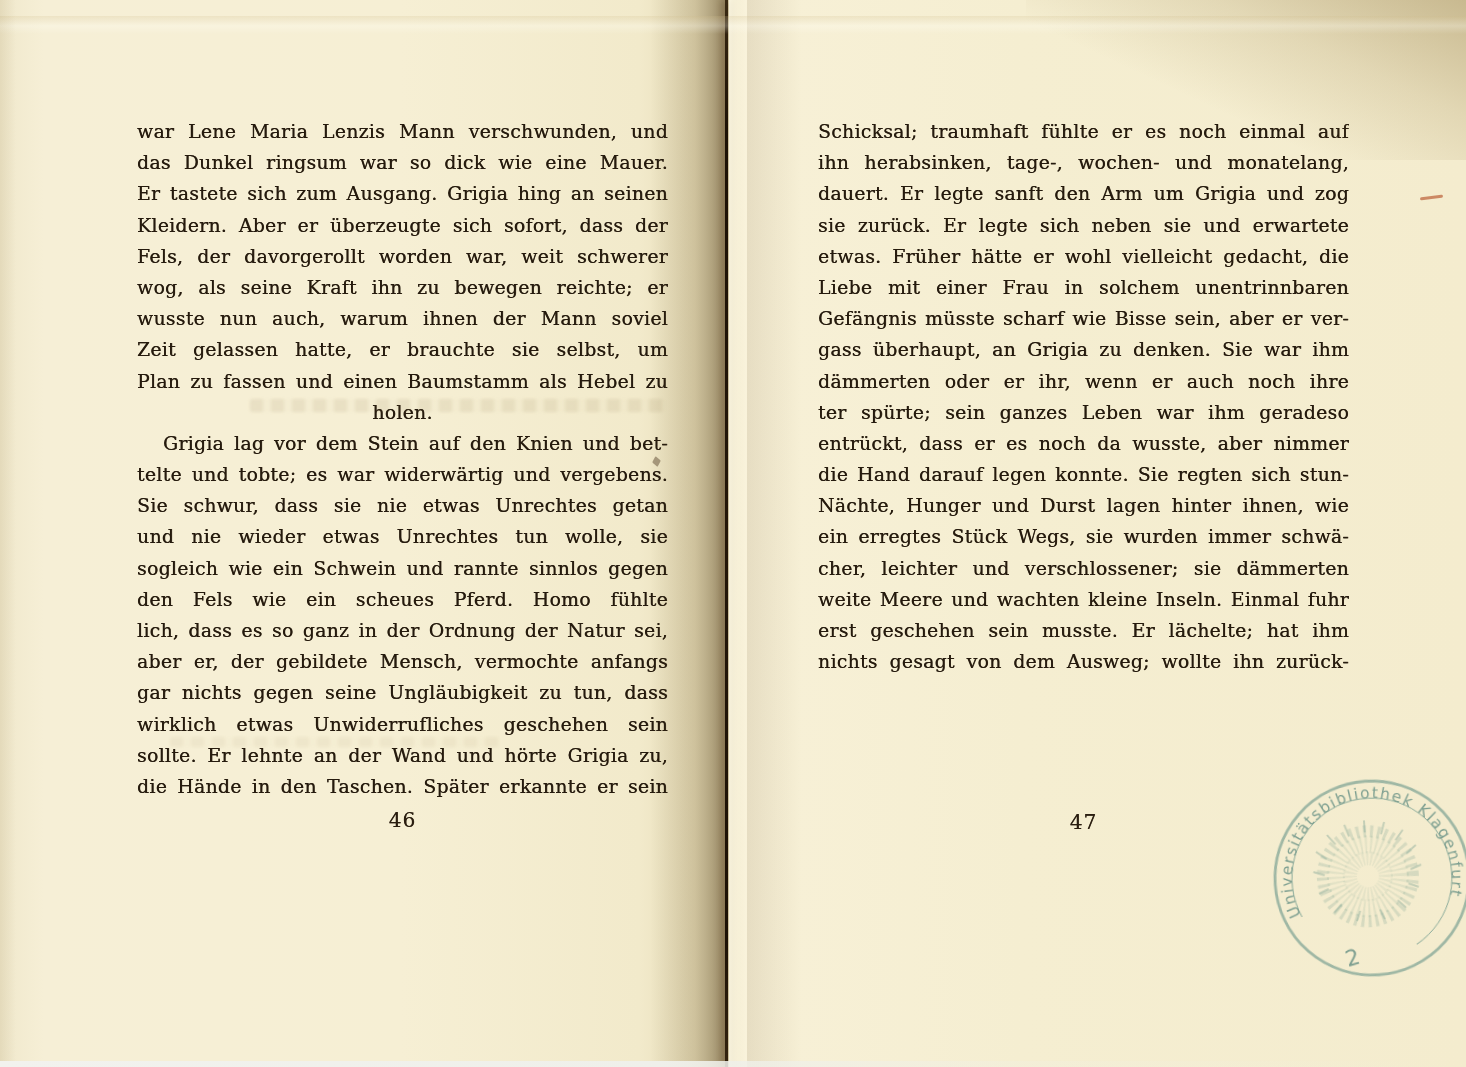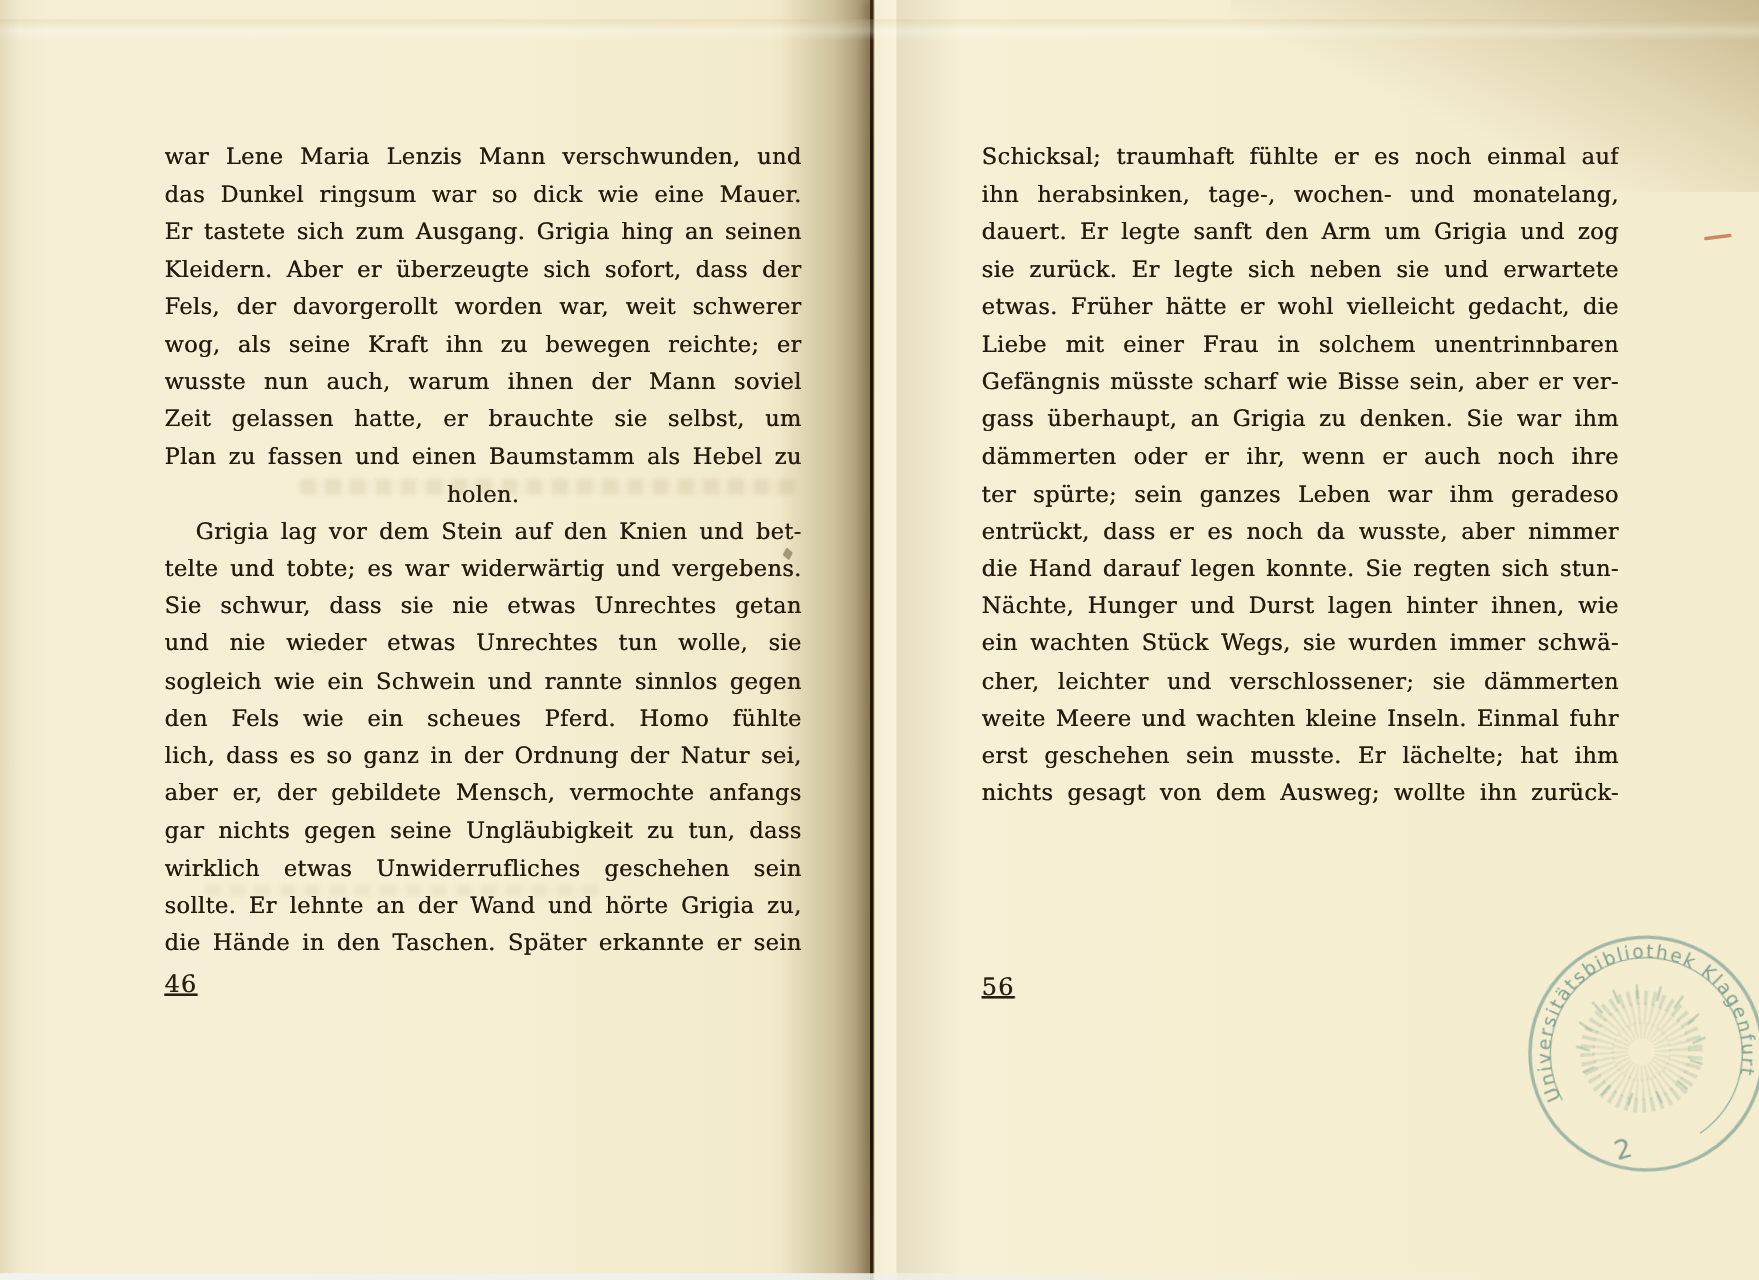--- a/index.html
+++ b/index.html
@@ -79,24 +79,23 @@
   .tb-right{left:91px;top:116px;}
   .line{
     height:31.2px;line-height:31.2px;overflow:hidden;
     text-align:justify;text-justify:inter-word;
   }
   .line::after{content:"";display:inline-block;width:100%;height:0;vertical-align:top;}
   .line.noj{text-align:center;}
   .line.noj::after{content:none;}
   .line.indent{text-indent:26px;}
   .pagenum{
-    position:absolute;width:531px;text-align:left;
+    position:absolute;width:531px;text-align:center;
     font-size:20px;letter-spacing:1px;color:#2a1e10;
     text-shadow:.3px 0 .2px rgba(42,30,16,.8);
-    text-decoration:underline;
   }
   .pn-left{left:137px;top:808px;}
   .pn-right{left:91px;top:810px;}
   
   .stamp{
     position:absolute;left:535px;top:768px;width:220px;height:220px;
     opacity:.8;filter:blur(.3px);transform:rotate(-4deg);
   }
 </style>
 </head>
@@ -140,27 +139,27 @@
         <div class="line">sie zurück. Er legte sich neben sie und erwartete</div>
         <div class="line">etwas. Früher hätte er wohl vielleicht gedacht, die</div>
         <div class="line">Liebe mit einer Frau in solchem unentrinnbaren</div>
         <div class="line">Gefängnis müsste scharf wie Bisse sein, aber er ver-</div>
         <div class="line">gass überhaupt, an Grigia zu denken. Sie war ihm</div>
         <div class="line">dämmerten oder er ihr, wenn er auch noch ihre Schul-</div>
         <div class="line">ter spürte; sein ganzes Leben war ihm geradeso weit</div>
         <div class="line">entrückt, dass er es noch da wusste, aber nimmer</div>
         <div class="line">die Hand darauf legen konnte. Sie regten sich stun-</div>
         <div class="line">Nächte, Hunger und Durst lagen hinter ihnen, wie</div>
-        <div class="line">ein wachten Stück Wegs, sie wurden immer schwä-</div>
+        <div class="line">ein erregtes Stück Wegs, sie wurden immer schwä-</div>
         <div class="line">cher, leichter und verschlossener; sie dämmerten</div>
         <div class="line">weite Meere und wachten kleine Inseln. Einmal fuhr</div>
         <div class="line">erst geschehen sein musste. Er lächelte; hat ihm</div>
         <div class="line">nichts gesagt von dem Ausweg; wollte ihn zurück-</div>
       </div>
-    <div class="pagenum pn-right">56</div>
+    <div class="pagenum pn-right">47</div>
 
     <svg class="stamp" viewBox="0 0 220 220" xmlns="http://www.w3.org/2000/svg">
       <g fill="none" stroke="#6f9a8d">
 
         <circle cx="110" cy="110" r="97" stroke-width="2.8" opacity=".8"></circle>
 
         <g opacity="1">
           <circle cx="106" cy="108" r="45" stroke-width="12" stroke-dasharray="3 4" opacity=".28"></circle>
           <circle cx="106" cy="108" r="32" stroke-width="18" stroke-dasharray="2 3" opacity=".18"></circle>
           <circle cx="106" cy="108" r="18" stroke-width="14" stroke-dasharray="2 2" opacity=".15"></circle>

